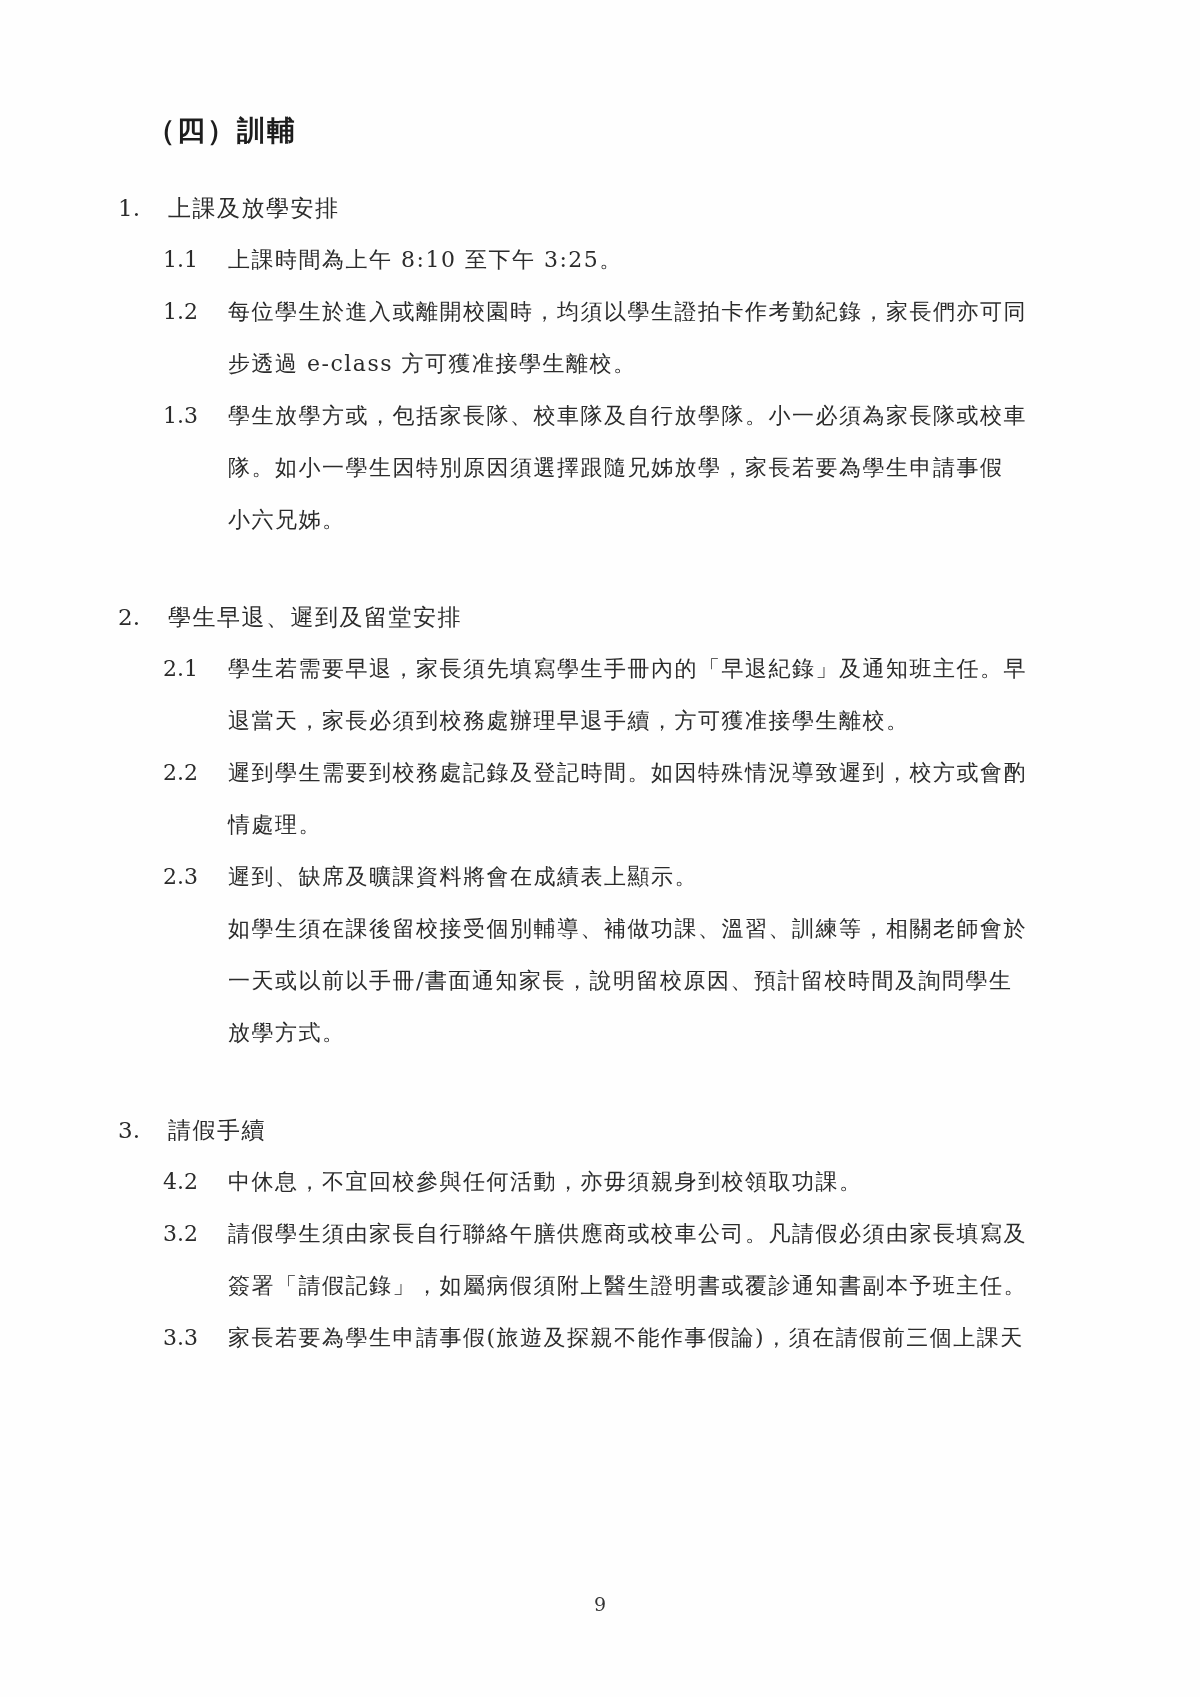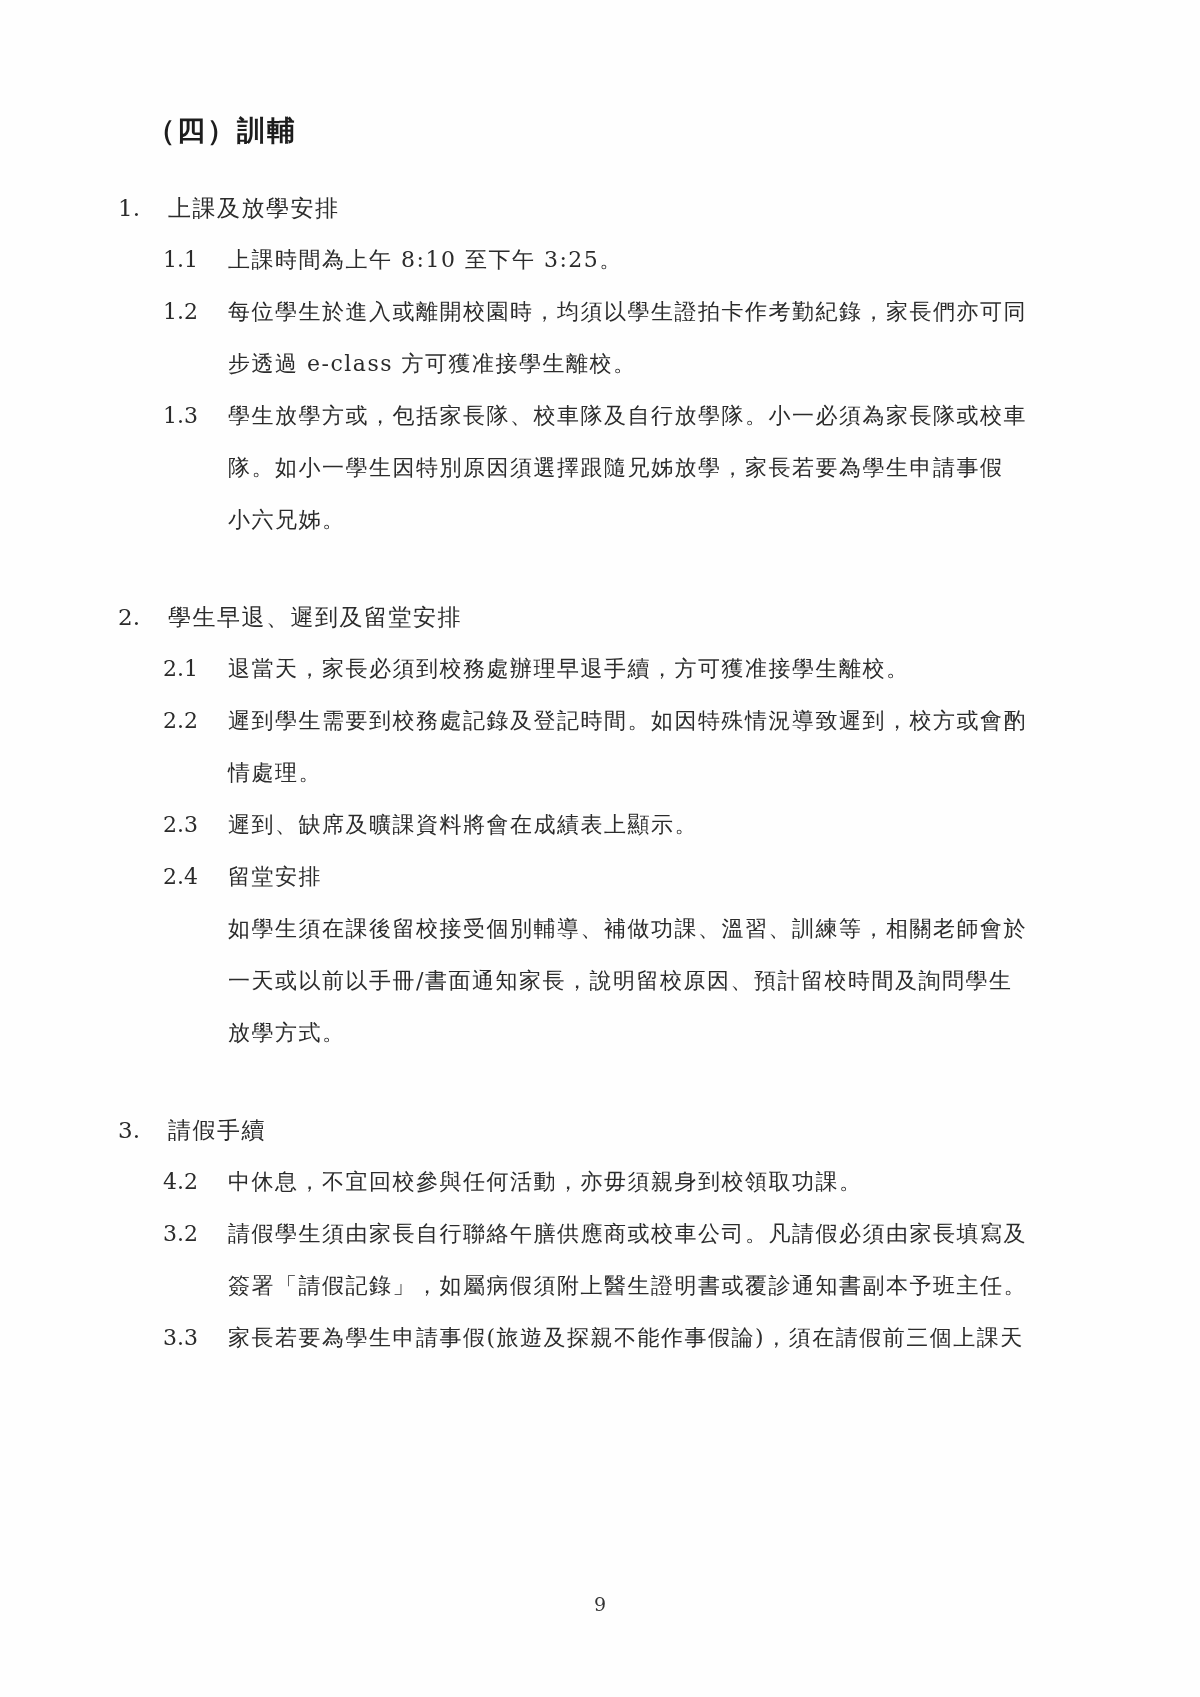--- a/index.html
+++ b/index.html
@@ -128,20 +128,21 @@
 
   <div class="section">
     <div class="section-header">
       <span class="section-number">2.</span>
       <span class="section-title">學生早退、遲到及留堂安排</span>
     </div>
     <div class="section-items">
   <div class="item">
     <span class="item-number">2.1</span>
     <span class="item-lines">
+  <span class="text-line">學生若需要早退，家長須先填寫學生手冊內的「早退紀錄」及通知班主任。早</span>
 
   <span class="text-line">退當天，家長必須到校務處辦理早退手續，方可獲准接學生離校。</span>
 </span>
   </div>
 
   <div class="item">
     <span class="item-number">2.2</span>
     <span class="item-lines">
   <span class="text-line">遲到學生需要到校務處記錄及登記時間。如因特殊情況導致遲到，校方或會酌</span>
 
@@ -149,26 +150,20 @@
 </span>
   </div>
 
   <div class="item">
     <span class="item-number">2.3</span>
     <span class="item-lines">
   <span class="text-line">遲到、缺席及曠課資料將會在成績表上顯示。</span>
 </span>
   </div>
 
-  <div class="item">
-    <span class="item-number">2.4</span>
-    <span class="item-lines">
-  <span class="text-line">留堂安排</span>
-</span>
-  </div>
 
   <div class="item">
     <span class="item-number"></span>
     <span class="item-lines">
   <span class="text-line">如學生須在課後留校接受個別輔導、補做功課、溫習、訓練等，相關老師會於</span>
 
   <span class="text-line">一天或以前以手冊/書面通知家長，說明留校原因、預計留校時間及詢問學生</span>
 
   <span class="text-line">放學方式。</span>
 </span>

